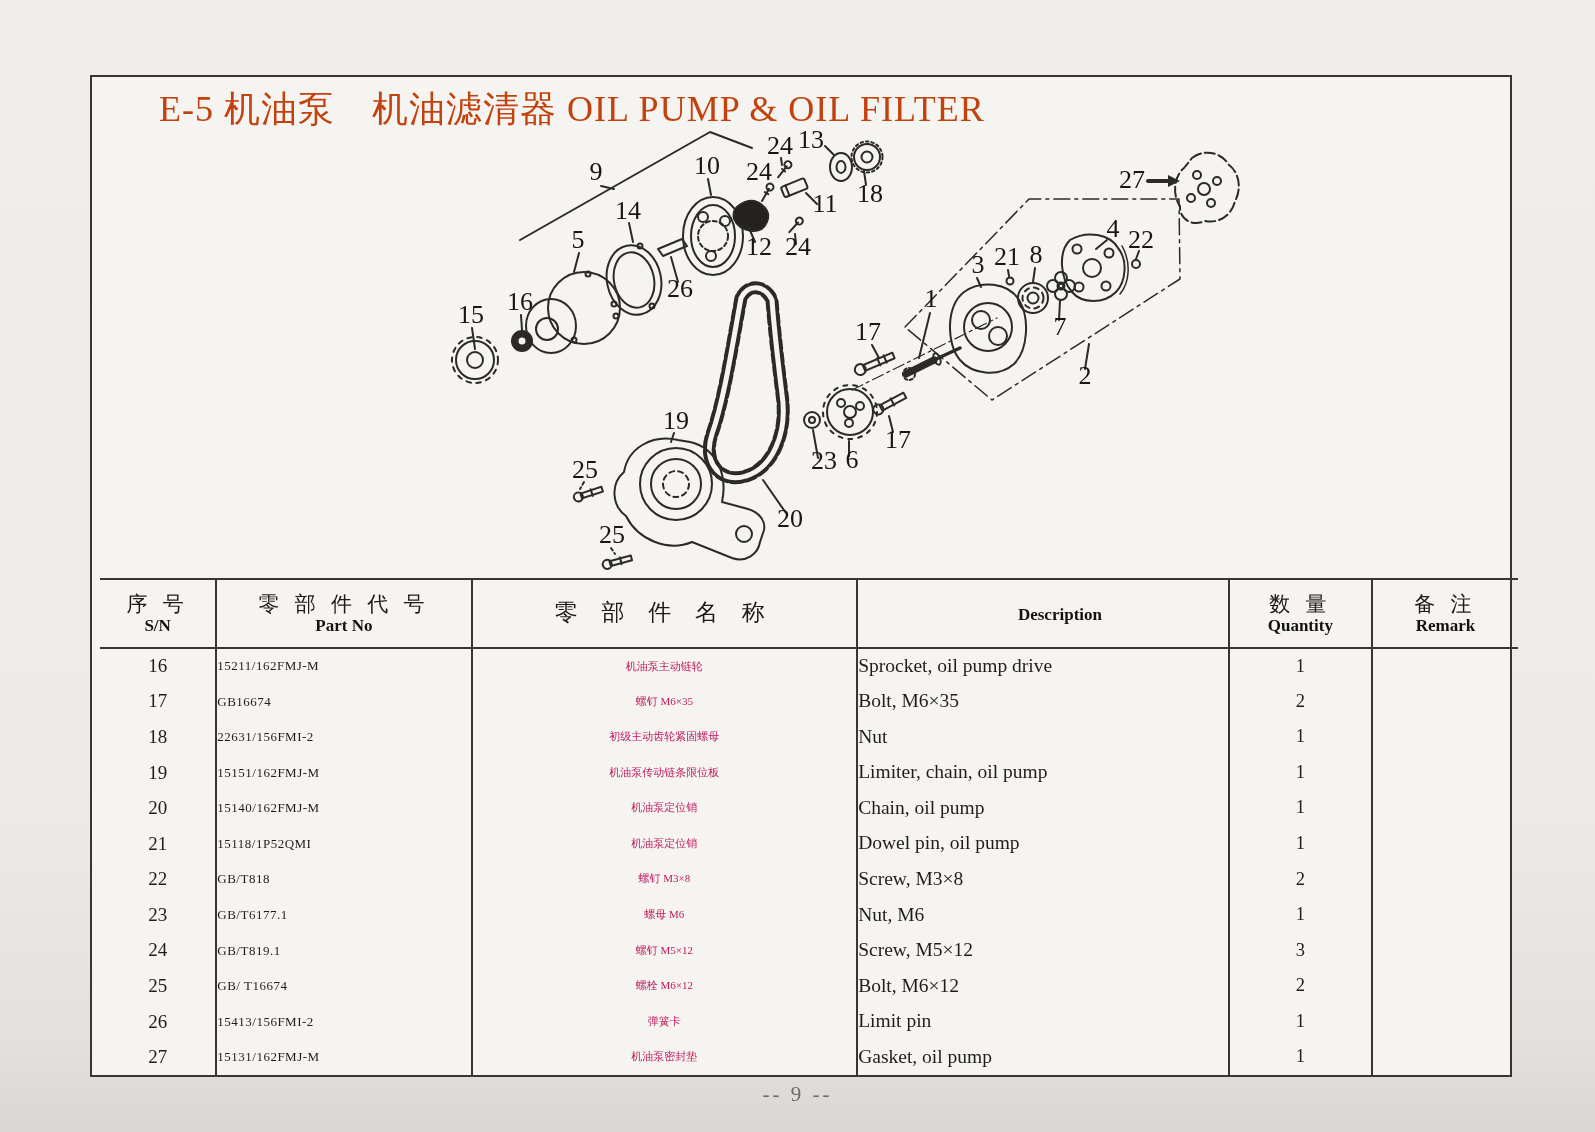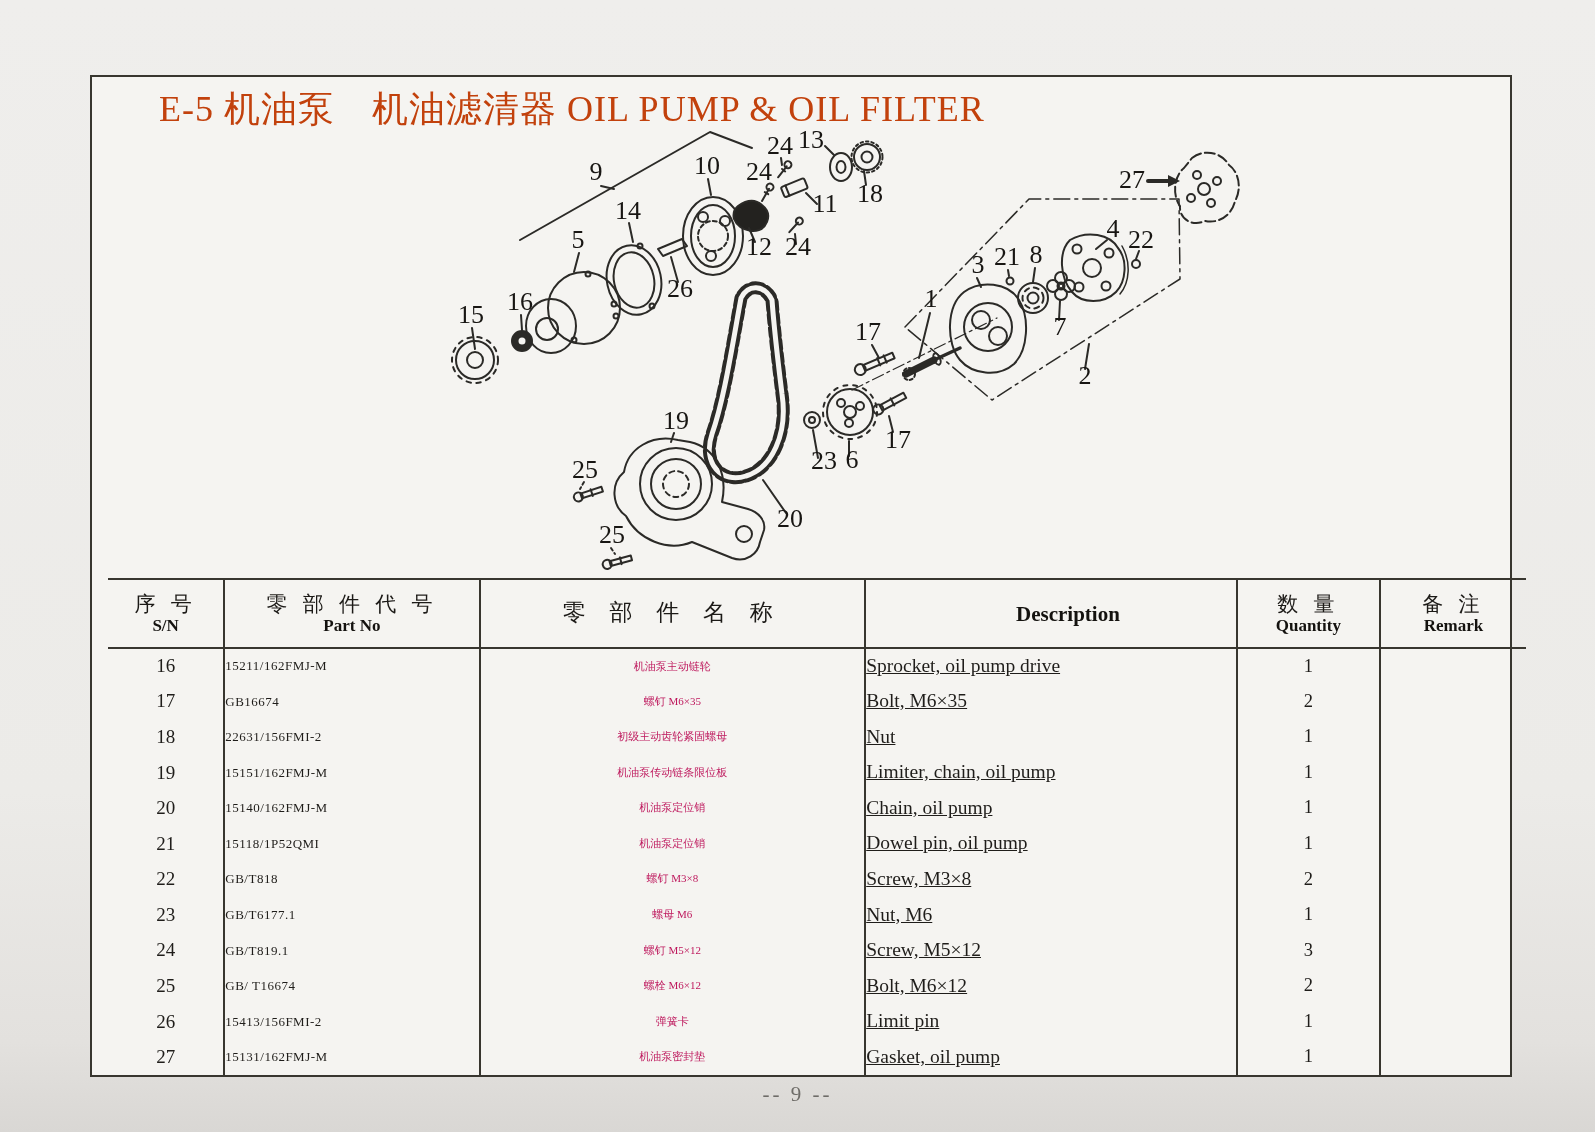--- a/index.html
+++ b/index.html
@@ -20,41 +20,41 @@
   }
   .diagram{
     position:absolute;top:45px;left:0;width:1418px;height:454px;
   }
   .diagram .art{stroke:#2b2a27;stroke-width:2;fill:none;stroke-linecap:round;stroke-linejoin:round;}
   .callout{
     font-family:"Liberation Serif","DejaVu Serif",serif;
     font-size:26px;fill:#181613;text-anchor:middle;
   }
   .parts-table{
-    position:absolute;top:501px;left:16px;width:100%;height:497px;
+    position:absolute;top:501px;left:8px;width:100%;height:497px;
     border-collapse:collapse;table-layout:fixed;
   }
   .parts-table th,.parts-table td{
     border-right:2px solid #38362f;padding:0;margin:0;
     font-weight:normal;vertical-align:middle;line-height:1.05;
   }
   .parts-table th:last-child,.parts-table td:last-child{border-right:none;}
   .parts-table thead th{
     border-top:2px solid #38362f;border-bottom:2px solid #38362f;
     text-align:center;height:67px;
   }
   .hdr-cn{font-size:21px;letter-spacing:5px;color:#1c1a17;}
   .hdr-cn.big{font-size:23px;letter-spacing:9px;}
   .hdr-en{font-size:17px;font-weight:bold;color:#14120f;margin-top:2px;}
-  .hdr-en.big{font-size:21px;margin-left:34px;}
+  .hdr-en.big{font-size:17px;margin-left:34px;}
   tbody#parts-body tr{height:26.5px;}
   .c-sn{text-align:center;font-size:19px;}
   .c-part{text-align:left;padding-left:14px;font-size:13px;letter-spacing:0.5px;}
   .c-name{text-align:center;padding-left:16px;font-size:11px;color:#be185d;}
-  .c-desc{text-align:left;padding-left:16px;font-size:19.5px;text-decoration:underline;}
+  .c-desc{text-align:left;padding-left:16px;font-size:19.5px;}
   .c-qty{text-align:center;font-size:18.5px;}
   .c-remark{text-align:center;font-size:18px;}
   .filler-body td{height:auto;}
   .page-number{
     position:absolute;top:1082px;left:0;width:1595px;
     text-align:center;font-size:21px;letter-spacing:3px;color:#6e6c68;
   }
 </style>
 </head>
 <body>

